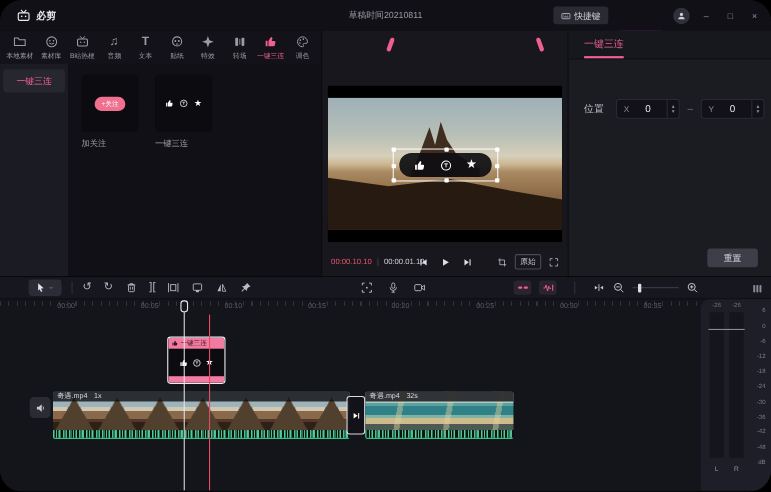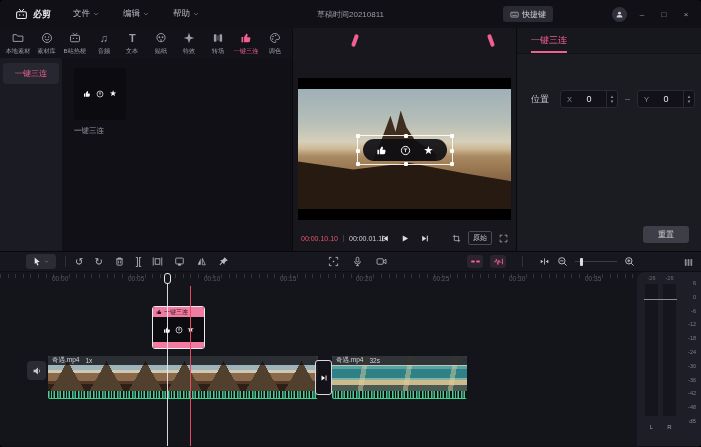--- a/index.html
+++ b/index.html
@@ -1,17 +1,17 @@
 <!DOCTYPE html>
 <html><head>
 <meta charset="utf-8">
 <style>
   html,body{margin:0;padding:0;background:#000;}
   *{box-sizing:border-box;-webkit-font-smoothing:antialiased;}
-  .window{position:relative;width:701px;height:447px;background:#101016;border-radius:4px;overflow:hidden;
+  .window{position:relative;width:701px;height:447px;background:#101016;border-radius:20px;overflow:hidden;
           font-family:"Liberation Sans",sans-serif;color:#ccc;}
   svg{display:block;}
 
   
   .titlebar{height:28px;display:flex;align-items:center;background:#101016;position:relative;}
   .logo{margin-left:14px;display:flex;align-items:center;gap:4px;color:#e9e9ef;}
   .logo .appname{font-size:9px;font-weight:bold;}
   .menus{display:flex;margin-left:22px;gap:24px;}
   .menu{display:flex;align-items:center;gap:3px;font-size:8.5px;color:#b9b9c2;}
   .menu svg{width:6px;height:6px;color:#7a7a85;}
@@ -318,40 +318,20 @@
 
 <div class="window">
 
   <div class="titlebar">
     <div class="logo">
       <svg width="15" height="13" viewBox="0 0 16 16">
           <use href="#i-tv" color="#e9e9ef"></use>
         </svg>
       <span class="appname">必剪</span>
     </div>
-    <div class="menus">
-      <div class="menu">
-        <span>文件</span>
-        <svg viewBox="0 0 16 16">
-            <use href="#i-chev"></use>
-          </svg>
-      </div>
-      <div class="menu">
-        <span>编辑</span>
-        <svg viewBox="0 0 16 16">
-            <use href="#i-chev"></use>
-          </svg>
-      </div>
-      <div class="menu">
-        <span>帮助</span>
-        <svg viewBox="0 0 16 16">
-            <use href="#i-chev"></use>
-          </svg>
-      </div>
-    </div>
     <div class="doc-title">草稿时间20210811</div>
     <div class="tb-right">
       <div class="shortcut-btn">
         <svg width="9" height="9" viewBox="0 0 16 16">
             <use href="#i-kbd"></use>
           </svg>
         <span>快捷键</span>
       </div>
       <div class="export-btn">
         <svg width="8" height="8" viewBox="0 0 16 16">
@@ -429,20 +409,26 @@
               <use href="#i-palette"></use>
             </svg>
           <span class="lbl">调色</span>
         </div>
       </div>
       <div class="left-body">
         <div class="cat-list">
           <div class="cat-item">一键三连</div>
         </div>
         <div class="cards">
+          <div class="card">
+            <div class="card-box">
+              <span class="follow-pill">+关注</span>
+            </div>
+            <div class="card-label">加关注</div>
+          </div>
           <div class="card">
             <div class="card-box" style="gap:5px;">
               <svg width="8" height="8" viewBox="0 0 16 16">
                   <use href="#i-thumb"></use>
                 </svg>
               <svg width="8" height="8" viewBox="0 0 16 16">
                   <use href="#i-coin"></use>
                 </svg>
               <span class="star-glyph">★</span>
             </div>

